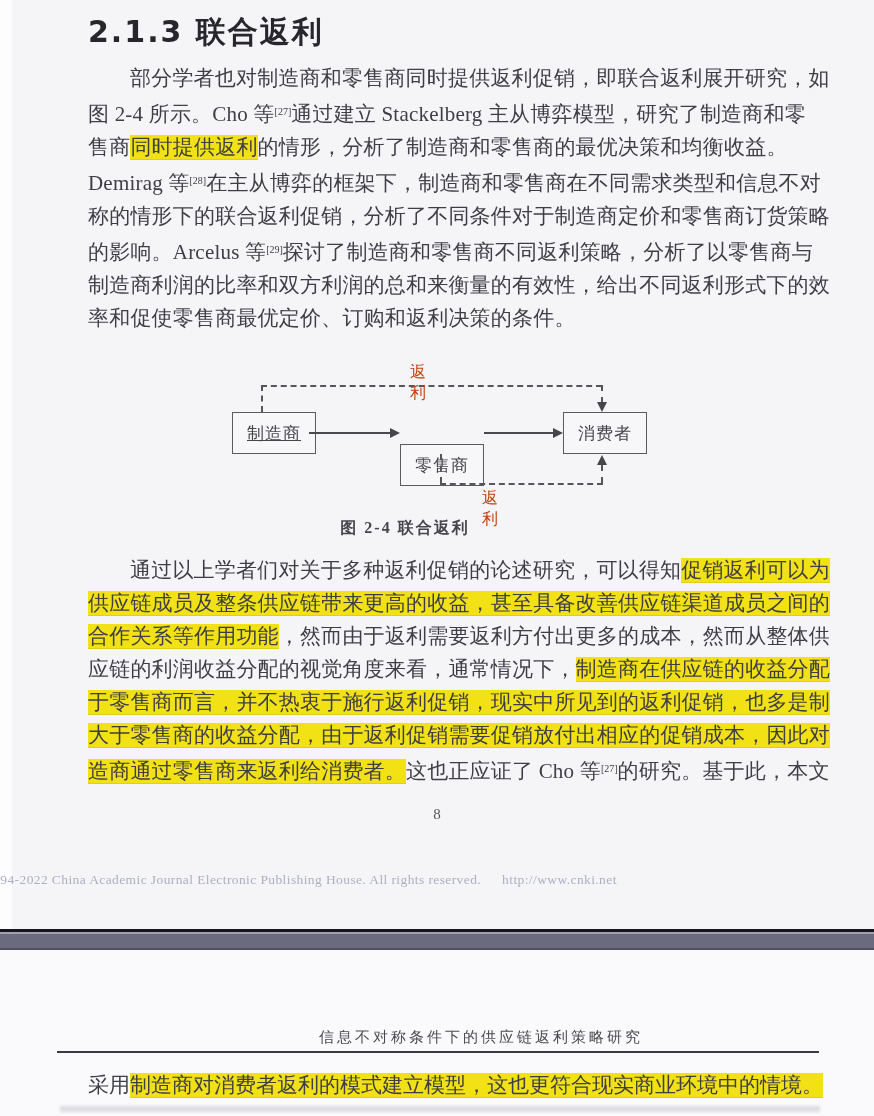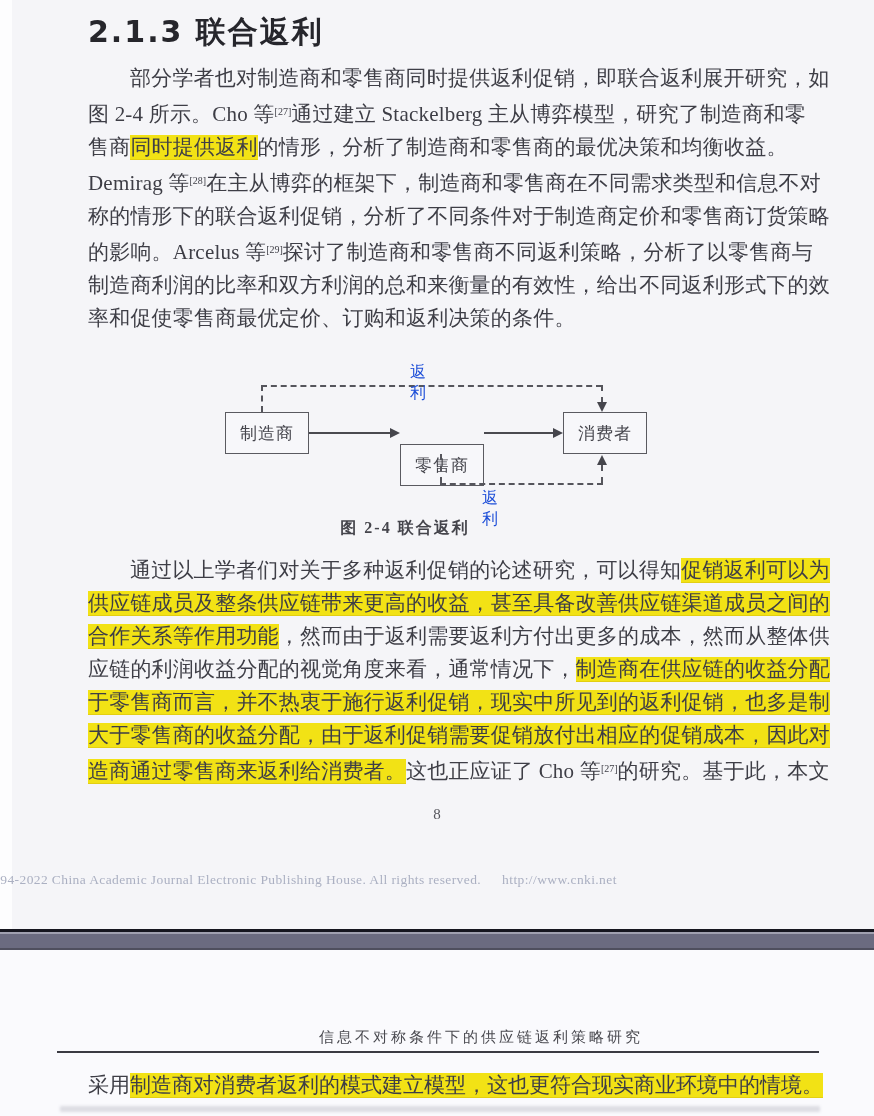--- a/index.html
+++ b/index.html
@@ -28,21 +28,21 @@
     position:absolute; width:82px; height:40px; border:1px solid #5a5a60;
     background:#f7f7fa; display:flex; align-items:center; justify-content:center;
     font-size:17px; color:#45454c; letter-spacing:1px;
   }
   .solidline{position:absolute; height:0; border-top:2px solid #4a4a50;}
   .dashh{position:absolute; height:0; border-top:2px dashed #55555c;}
   .dashv{position:absolute; width:0; border-left:2px dashed #55555c;}
   .arrow-right{position:absolute; width:0; height:0; border-top:5px solid transparent; border-bottom:5px solid transparent; border-left:10px solid #45454c;}
   .arrow-down{position:absolute; width:0; height:0; border-left:5px solid transparent; border-right:5px solid transparent; border-top:10px solid #45454c;}
   .arrow-up{position:absolute; width:0; height:0; border-left:5px solid transparent; border-right:5px solid transparent; border-bottom:10px solid #45454c;}
-  .flabel{position:absolute; font-size:16px; color:#1d4ed8; letter-spacing:2px;}
+  .flabel{position:absolute; font-size:16px; color:#c2410c; letter-spacing:2px;}
   .caption{position:absolute; left:0; top:518px; width:810px; text-align:center; font-size:16px; font-weight:600; color:#45454c; letter-spacing:2px;}
   .pagenum{position:absolute; left:0; top:806px; width:874px; text-align:center; font-size:15px; color:#55555c;}
   .footerline{
     position:absolute; left:-14px; top:872px; width:900px; font-size:13.5px; color:#abb0c2;
     letter-spacing:0.4px; white-space:nowrap;
   }
   .footerline .url{margin-left:21px;}
   
   .sep-black{position:absolute; left:0; top:929px; width:874px; height:3px; background:#16161f;}
   .sep-lite{position:absolute; left:0; top:932px; width:874px; height:2px; background:#a0a0b0;}
@@ -68,21 +68,21 @@
       <div class="tline"><span>售商</span><span class="hl">同时提供返利</span><span>的情形，分析了制造商和零售商的最优决策和均衡收益。</span></div>
       <div class="tline"><span>Demirag 等</span><span class="sup">[28]</span><span>在主从博弈的框架下，制造商和零售商在不同需求类型和信息不对</span></div>
       <div class="tline"><span>称的情形下的联合返利促销，分析了不同条件对于制造商定价和零售商订货策略</span></div>
       <div class="tline"><span>的影响。Arcelus 等</span><span class="sup">[29]</span><span>探讨了制造商和零售商不同返利策略，分析了以零售商与</span></div>
       <div class="tline"><span>制造商利润的比率和双方利润的总和来衡量的有效性，给出不同返利形式下的效</span></div>
       <div class="tline"><span>率和促使零售商最优定价、订购和返利决策的条件。</span></div>
     </div>
 
   <div class="fig">
 
-    <div class="fnode" style="left:225px;top:412px;">制造商</div>
+    <div class="fnode" style="left:232px;top:412px;text-decoration:underline;">制造商</div>
     <div class="fnode" style="left:400px;top:412px;margin-top:32px;">零售商</div>
     <div class="fnode" style="left:563px;top:412px;">消费者</div>
 
     <div class="solidline" style="left:309px;top:432px;width:82px;"></div>
     <div class="arrow-right" style="left:390px;top:428px;"></div>
     <div class="solidline" style="left:484px;top:432px;width:70px;"></div>
     <div class="arrow-right" style="left:553px;top:428px;"></div>
 
     <div class="dashv" style="left:261px;top:385px;height:27px;"></div>
     <div class="dashh" style="left:261px;top:385px;width:341px;"></div>

